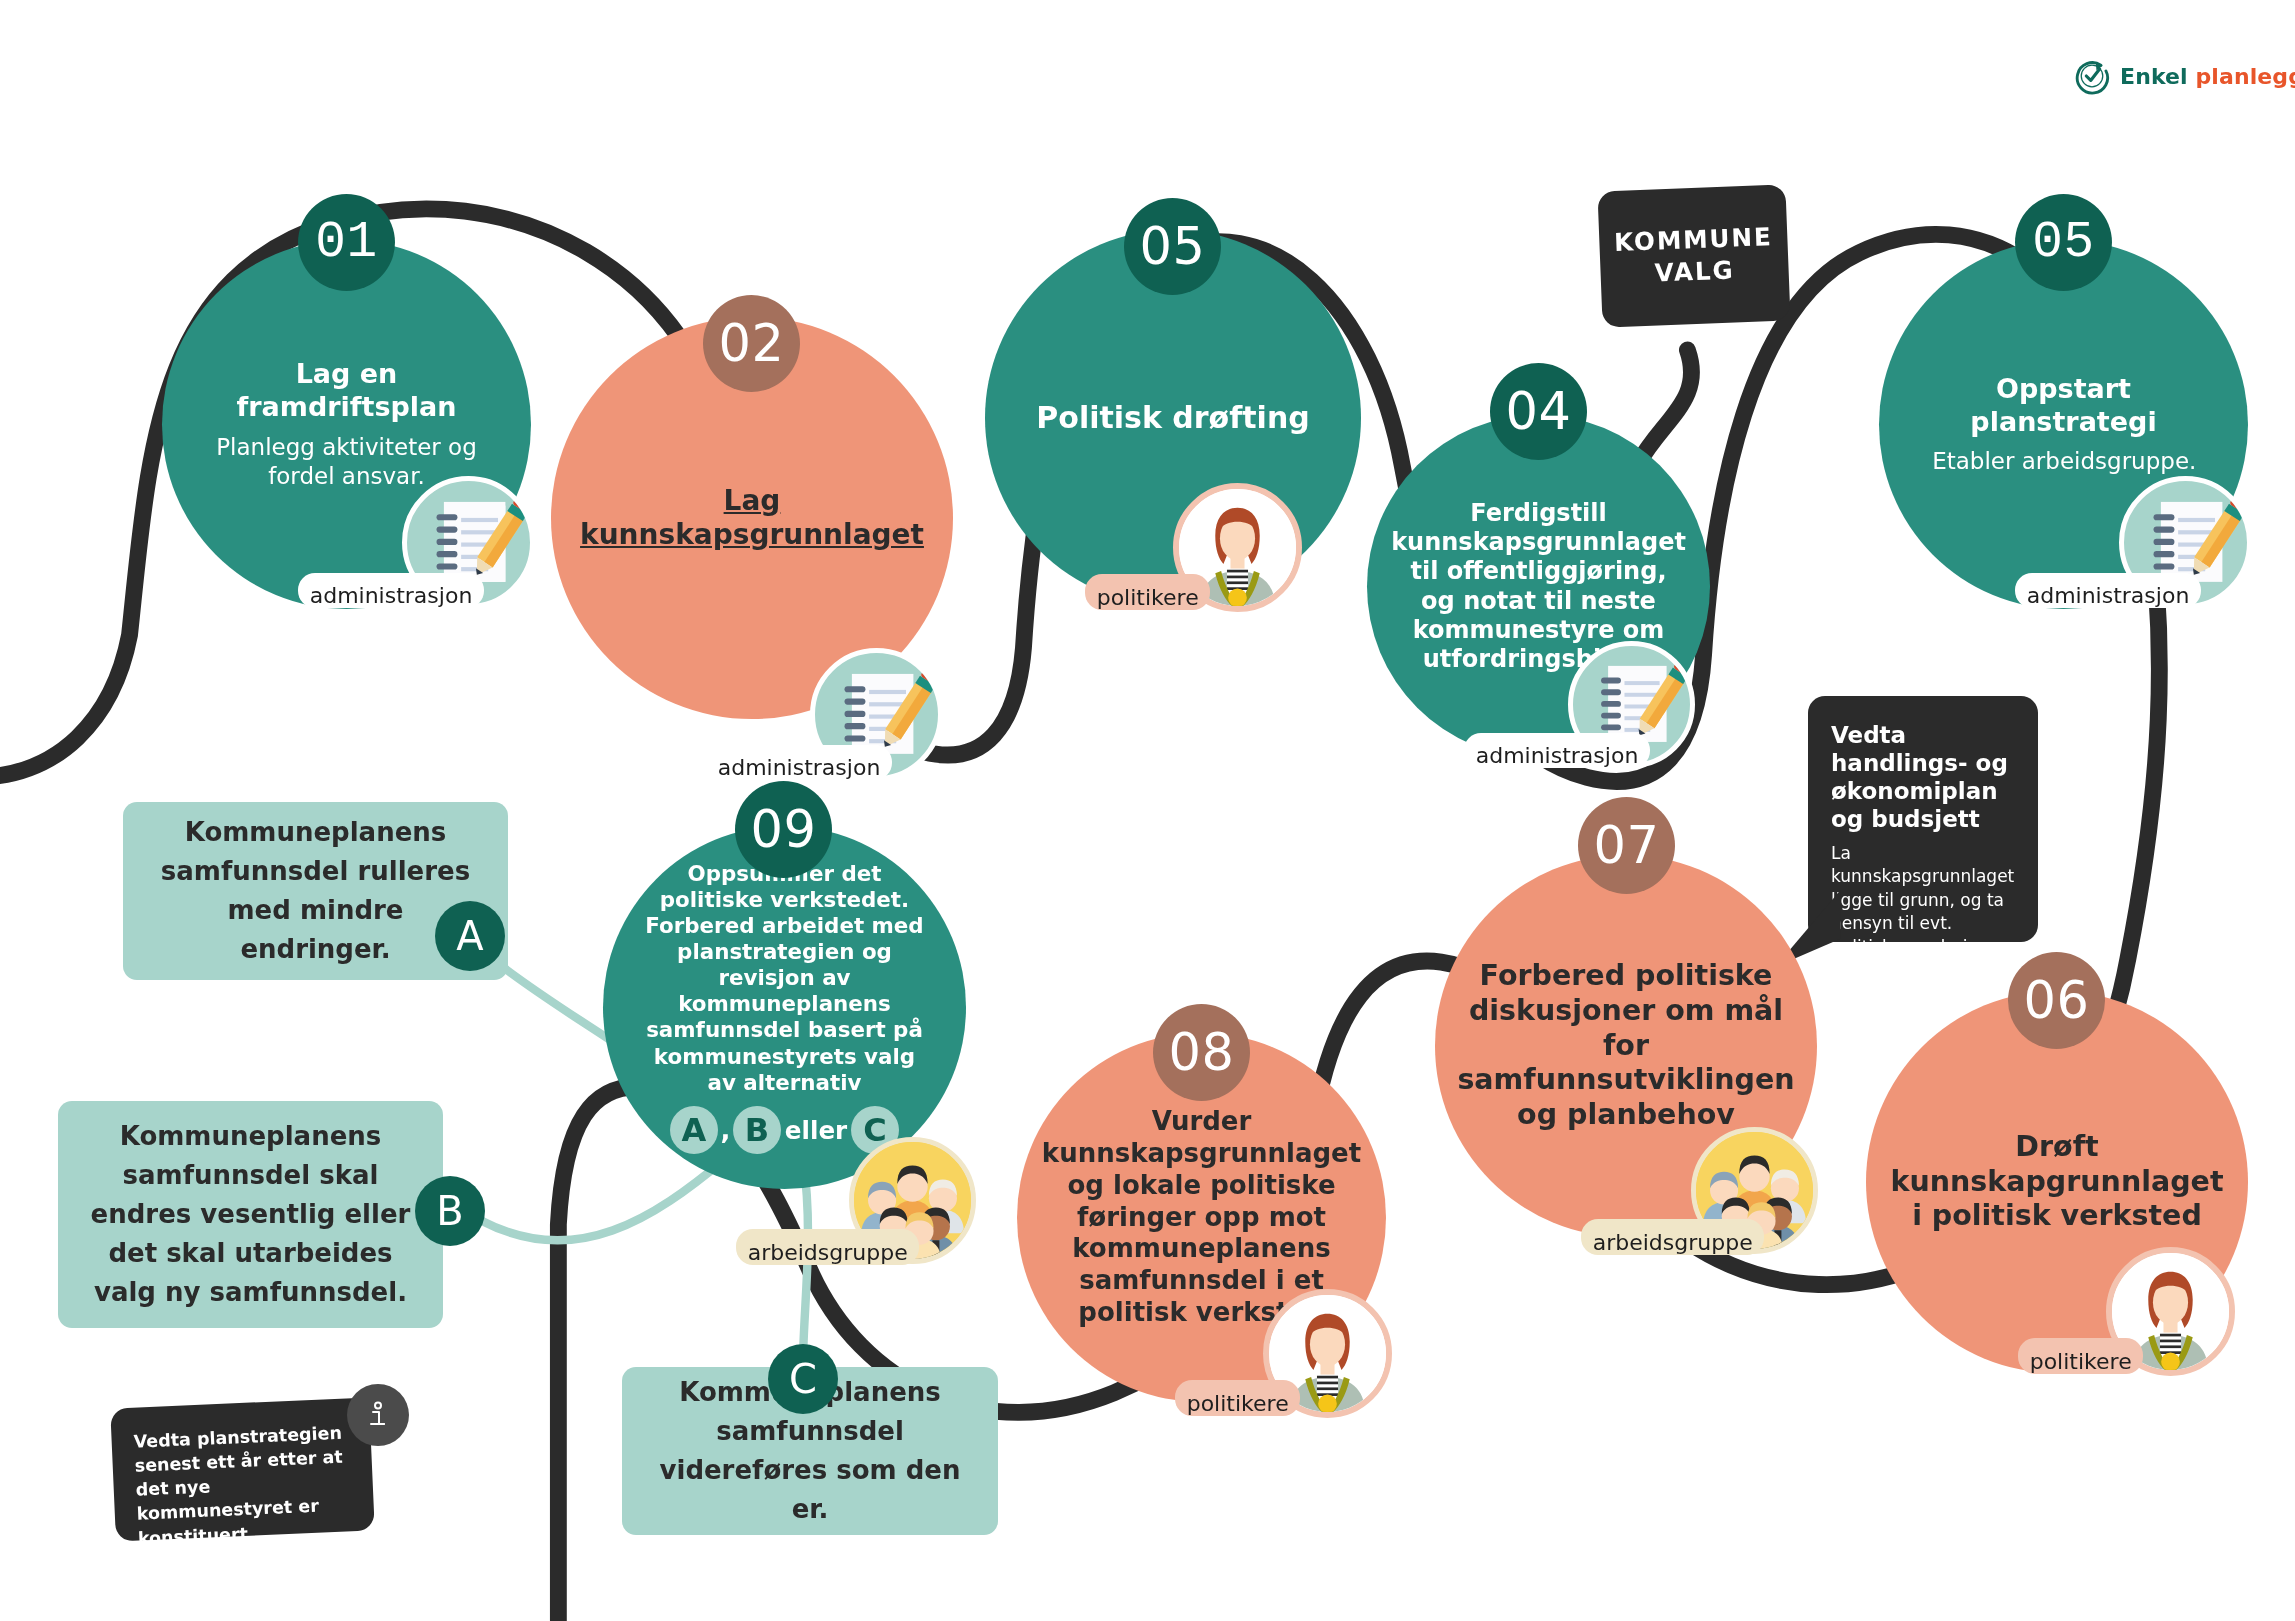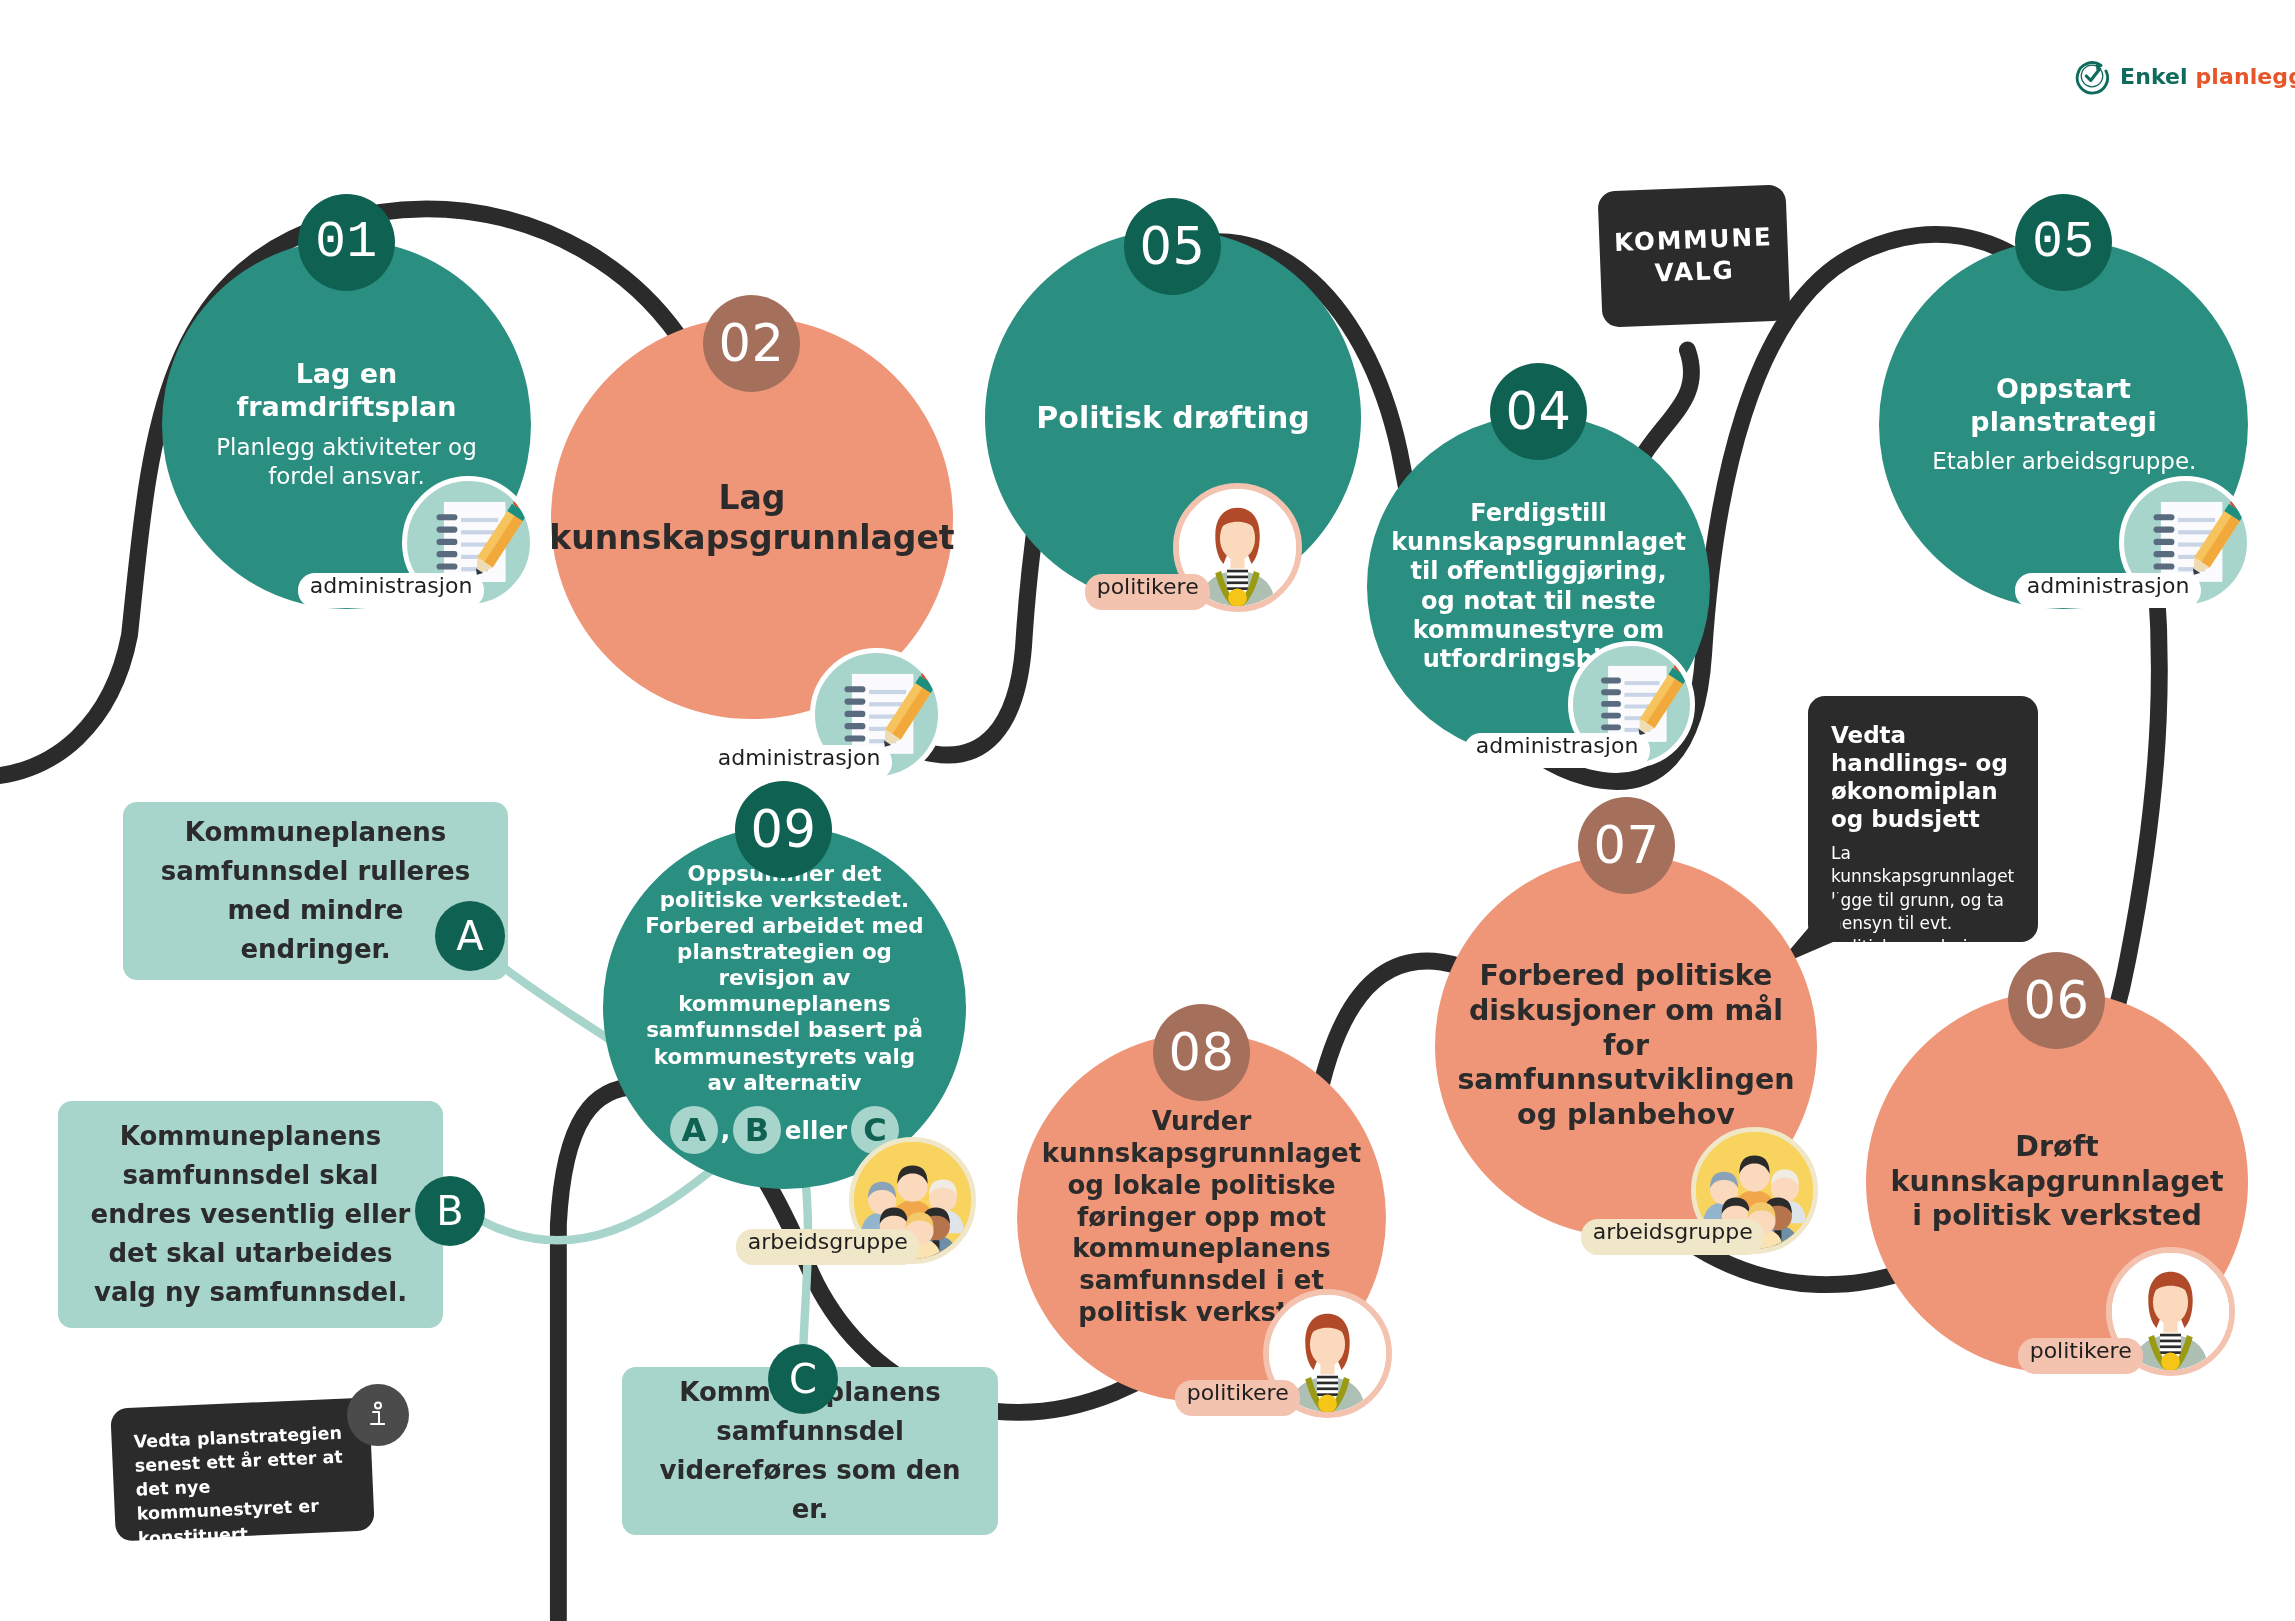--- a/index.html
+++ b/index.html
@@ -24,21 +24,21 @@
 
   
   .numbadge{position:absolute;border-radius:50%;display:flex;align-items:center;
             justify-content:center;color:#ffffff;font-weight:400;letter-spacing:0.6px;}
   .numbadge.teal{background:#0f6152;}
   .numbadge.coral{background:#a4705c;}
 
   
   .role{position:absolute;}
   .role-circle{position:absolute;border-radius:50%;overflow:hidden;}
-  .role-pill{position:absolute;border-radius:17px;display:flex;align-items:flex-start;
+  .role-pill{position:absolute;border-radius:17px;display:flex;align-items:flex-end;
              justify-content:center;color:#1e1e1e;white-space:nowrap;padding:0 11.7px;}
   .role-pill.admin{background:#ffffff;}
   .role-pill.pol{background:#f3c3b0;}
   .role-pill.arb{background:#f0e6c8;}
 
   
   .altbox{position:absolute;background:#a7d4cb;border-radius:14px;box-sizing:border-box;
           display:flex;align-items:center;justify-content:center;text-align:center;
           color:#2b2b2b;font-weight:700;line-height:1.5;padding:22px 30px;}
   .altmark{position:absolute;background:#0f6152;border-radius:50%;color:#ffffff;
@@ -145,21 +145,21 @@
           <path d="M67 76 L70.5 80 L74 76 Z" fill="#2f3b4a"></path>
         </g>
       </svg>
     </div>
     <div class="role-pill admin" style="left:-91px;top:97px;height:35px;font-size:22px;">
       <span>administrasjon</span>
     </div>
   </div>
 
   <div class="step coral" style="left:551px;top:317px;width:402px;height:402px;">
-    <div class="title" style="font-size:33px;">Lag kunnskapsgrunnlaget</div>
+    <div class="title" style="font-size:28px;text-decoration:underline;">Lag kunnskapsgrunnlaget</div>
   </div>
   <div class="numbadge coral" style="left:703px;top:295px;width:97px;height:97px;font-size:51px;">02</div>
   <div class="role" style="left:797px;top:648px;width:194px;height:149px;">
     <div class="role-circle" style="left:13px;top:0;width:123px;height:123px;border:5.8px solid #ffffff;background:#a7d4cb;">
       <svg viewBox="0 0 100 100" width="100%" height="100%">
         <rect x="30" y="17" width="50" height="65" fill="#fbfbfd"></rect>
         <g fill="#c9d4e6">
           <rect x="44" y="30" width="30" height="3.4"></rect>
             <rect x="44" y="40" width="30" height="3.4"></rect>
           <rect x="44" y="50" width="30" height="3.4"></rect>

